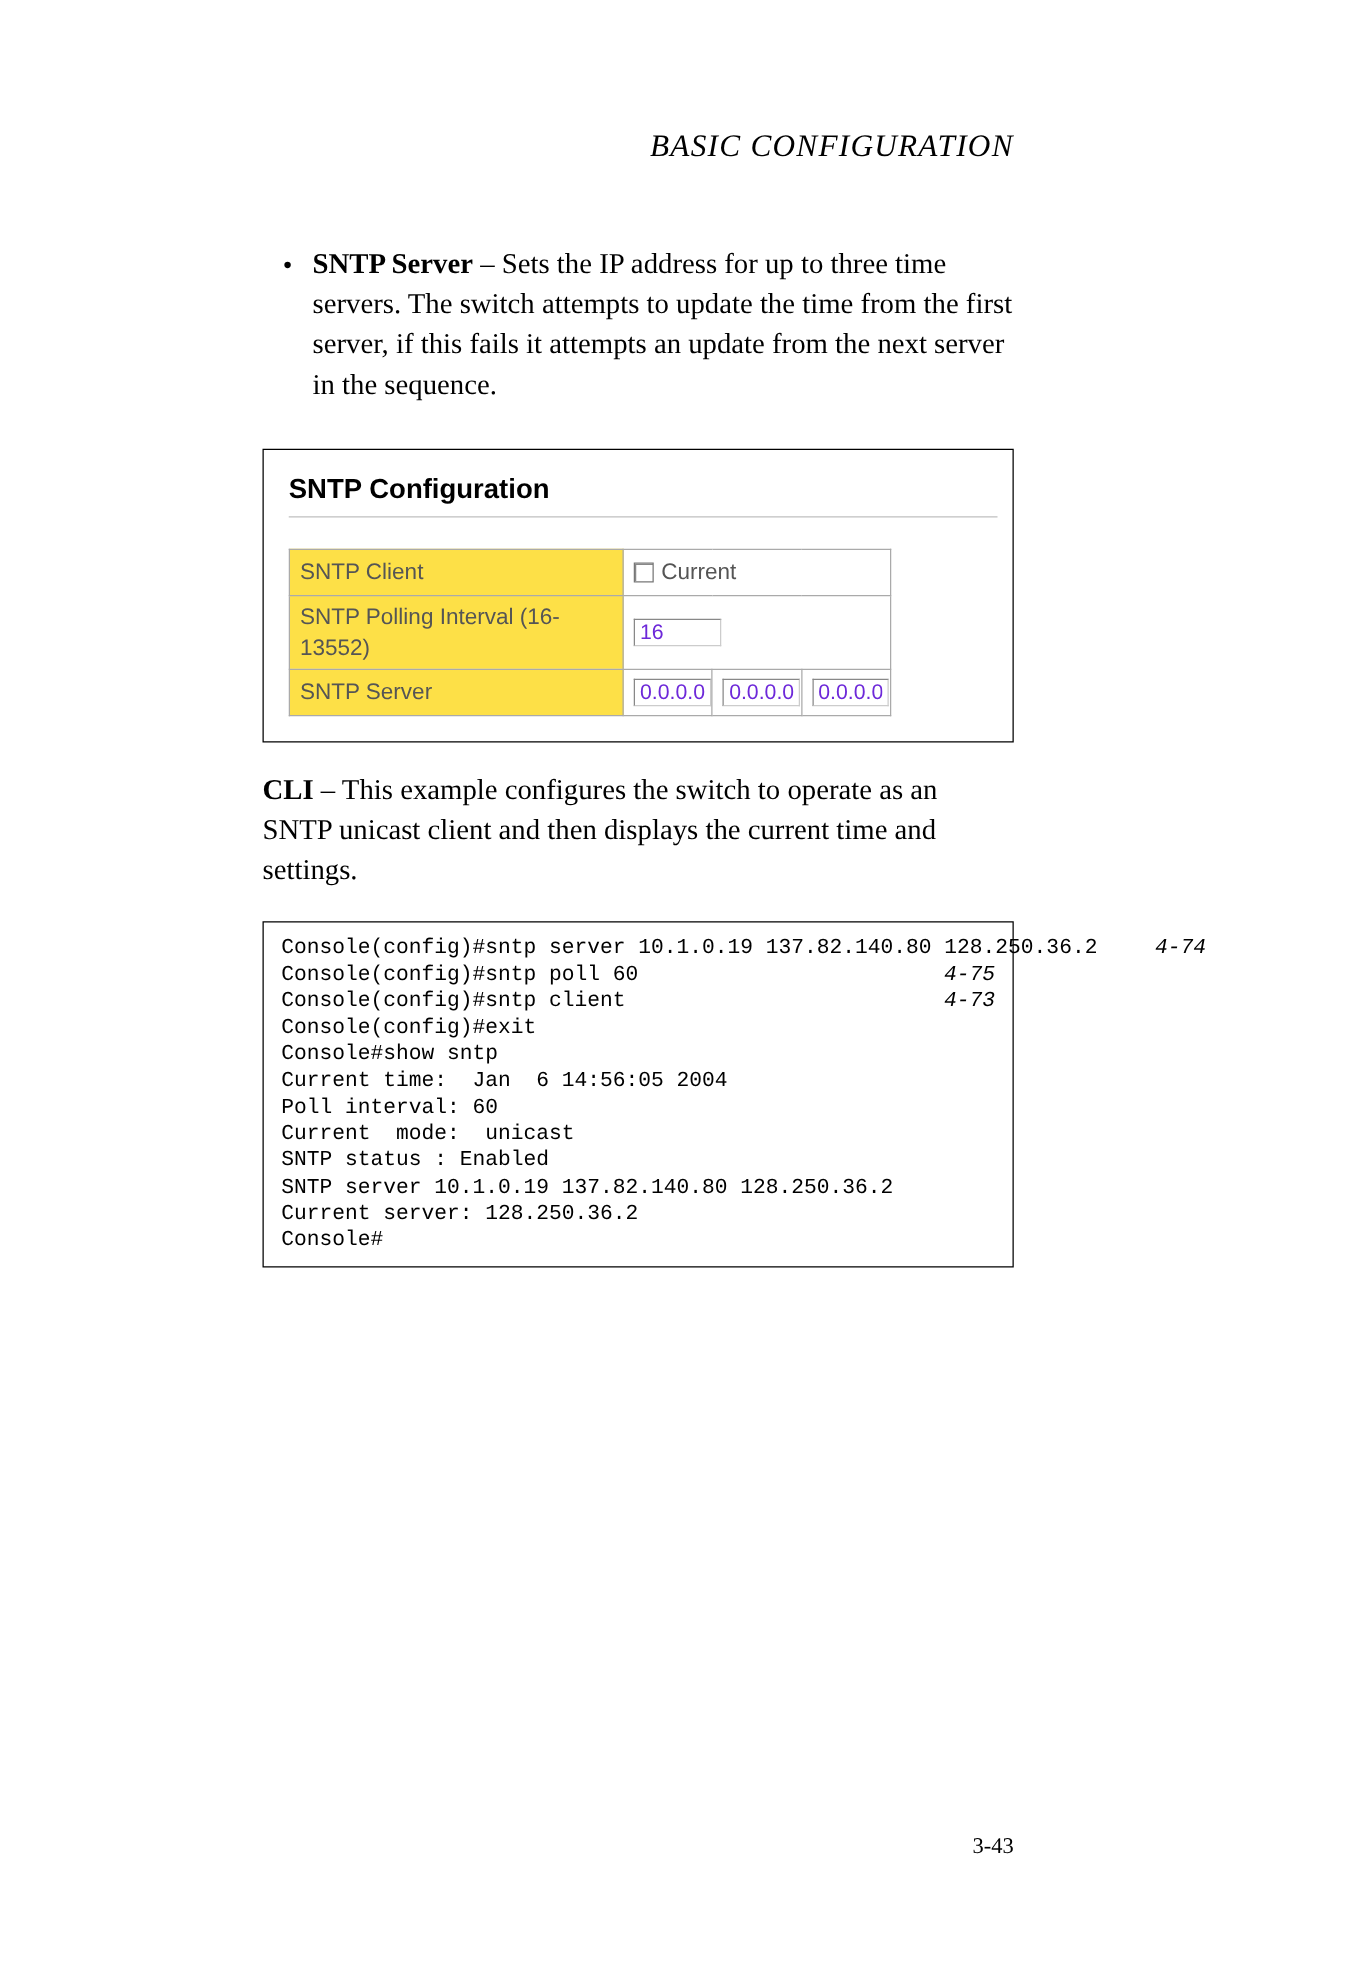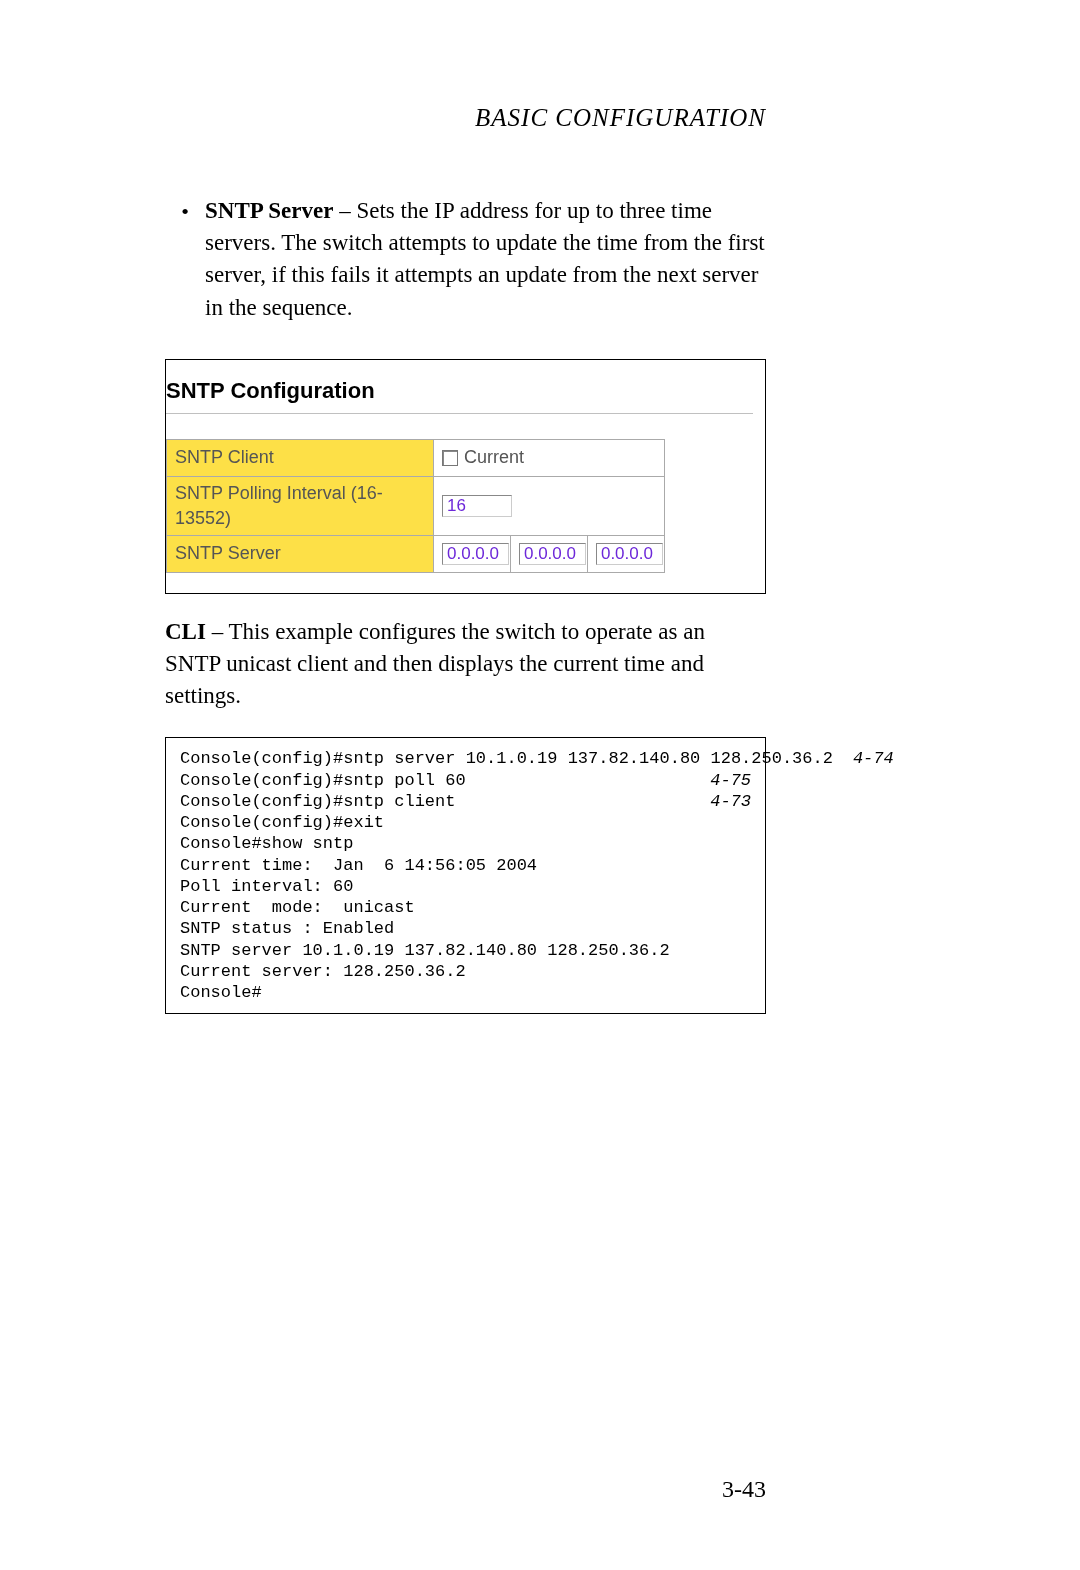--- a/index.html
+++ b/index.html
@@ -10,20 +10,21 @@
     font-family: Garamond, "Times New Roman", Times, serif;
     font-size: 23px;
     line-height: 1.4;
   }
   .page {
     position: relative;
     width: 916px;
     height: 1570px;
     box-sizing: border-box;
     padding: 100px 150px 60px 165px;
+    margin-left: 45px;
   }
   .running-head {
     text-align: right;
     font-style: italic;
     font-variant: small-caps;
     letter-spacing: 1px;
     font-size: 25px;
     margin-bottom: 60px;
   }
   .bullet {
@@ -44,21 +45,21 @@
   }
   .body-para.after-figure {
     margin-top: 22px;
   }
   .bold { font-weight: bold; }
 
   
   .ui-panel {
     width: 100%;
     border: 1px solid #000;
-    padding: 10px 12px 20px 0;
+    padding: 10px 12px 20px 20px;
     box-sizing: border-box;
     font-family: Arial, Helvetica, sans-serif;
     font-size: 20px;
     color: #333;
     margin-top: 10px;
   }
   .ui-title {
     font-weight: bold;
     font-size: 22px;
     color: #000;
@@ -121,31 +122,32 @@
     border: 1px solid #000;
     padding: 10px 14px;
     font-family: "Courier New", Courier, monospace;
     font-size: 17px;
     line-height: 1.25;
     white-space: pre;
   }
   .cli-line {
     display: flex;
     justify-content: space-between;
+    gap: 26px;
   }
   .cli-ref {
     font-style: italic;
     padding-left: 20px;
   }
 
   .page-number {
     position: absolute;
-    bottom: 63px;
+    bottom: 81px;
     right: 150px;
-    font-size: 24px;
+    font-size: 18px;
   }
 </style>
 </head>
 <body>
 
 <div class="page">
 
   <div class="running-head">BASIC CONFIGURATION</div>
 
   <div class="bullet">

